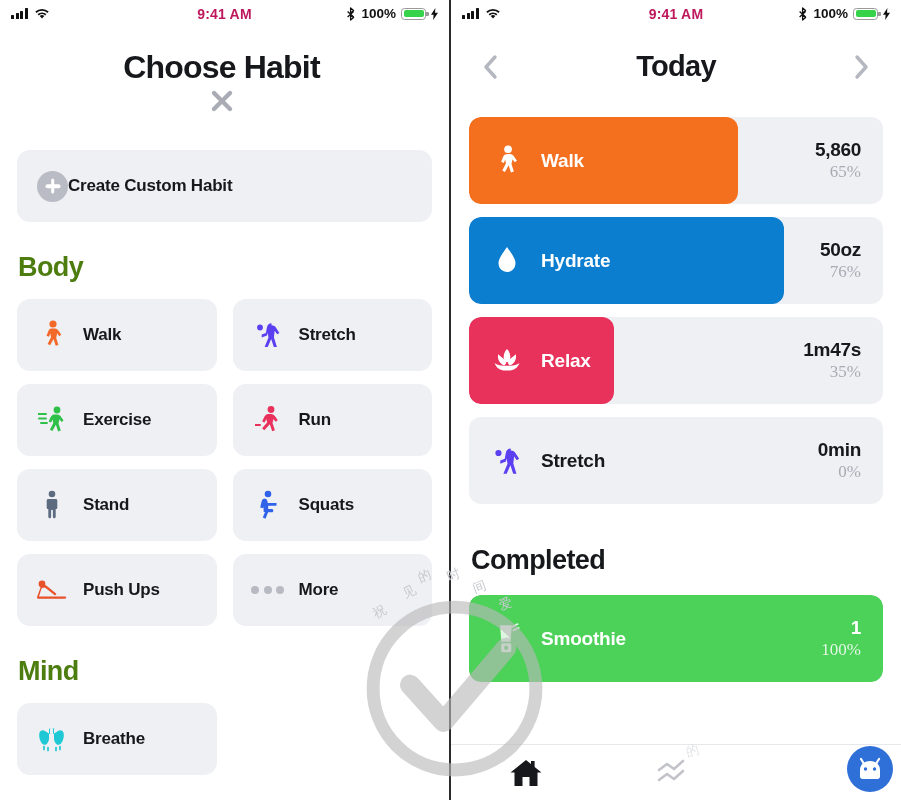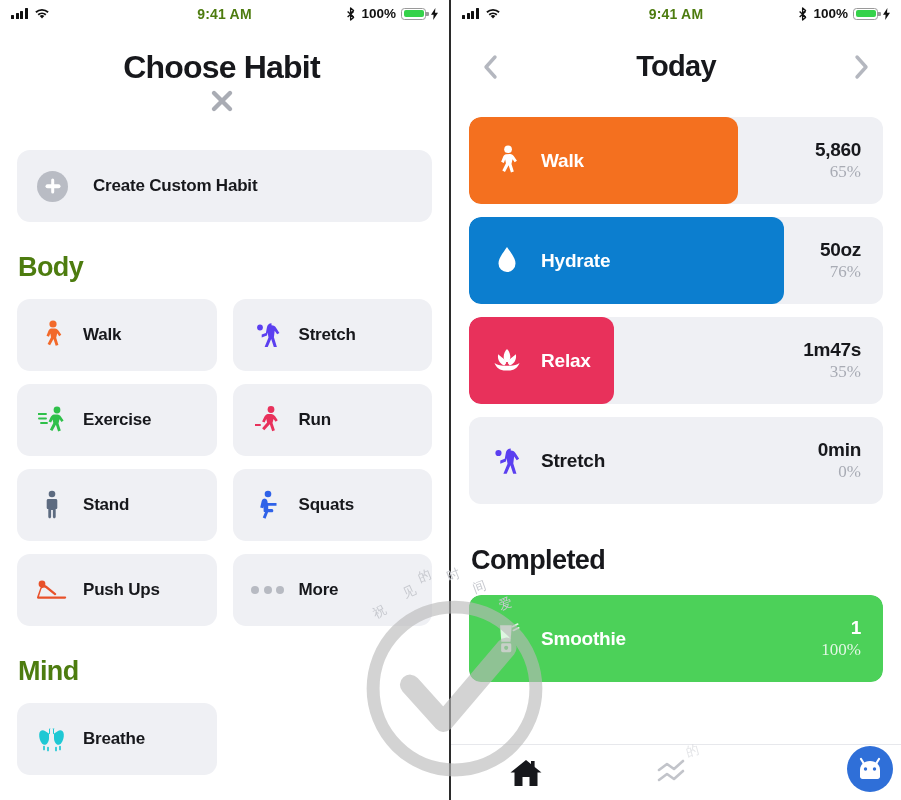--- a/index.html
+++ b/index.html
@@ -16,21 +16,21 @@
   .phone-right { width: 450px; }
 
   
   .statusbar {
     height: 27px; display: flex; align-items: center;
     padding: 0 11px; position: relative;
   }
   .sb-left { display: flex; align-items: center; gap: 6px; }
   .sb-center {
     position: absolute; left: 0; right: 0; text-align: center;
-    font-size: 14px; font-weight: 700; color: #4d7c0f; letter-spacing: .2px;
+    font-size: 14px; font-weight: 700; color: #be185d; letter-spacing: .2px;
   }
   .sb-right {
     margin-left: auto; display: flex; align-items: center; gap: 5px;
     position: relative; z-index: 2;
   }
   .sb-pct { font-size: 13.5px; font-weight: 700; color: #111; }
   .bars { display: flex; align-items: flex-end; gap: 1.5px; height: 11px; }
   .bars i { width: 3px; background: #111; border-radius: .5px; display: block; }
   .bars i:nth-child(1) { height: 4px; }
   .bars i:nth-child(2) { height: 6px; }
@@ -54,21 +54,21 @@
   }
   .page-title { font-size: 32px; font-weight: 800; letter-spacing: -.8px; color: #17181c; }
   .close-btn { cursor: pointer; line-height: 0; }
 
   
   .lcontent { padding: 0 17px; }
   .card {
     background: #eff0f4; border-radius: 13px;
     display: flex; align-items: center;
   }
-  .create-card { height: 72px; margin-top: 34px; padding-left: 20px; gap: 25px; }
+  .create-card { height: 72px; margin-top: 34px; padding-left: 20px; gap: 0; }
   .plus-circle {
     width: 31px; height: 31px; border-radius: 50%; background: #b9bcc4;
     position: relative; flex: none;
   }
   .plus-circle::before, .plus-circle::after {
     content: ""; position: absolute; background: #fff; border-radius: 2px;
     left: 50%; top: 50%; transform: translate(-50%, -50%);
   }
   .plus-circle::before { width: 15px; height: 3.6px; }
   .plus-circle::after  { width: 3.6px; height: 15px; }

